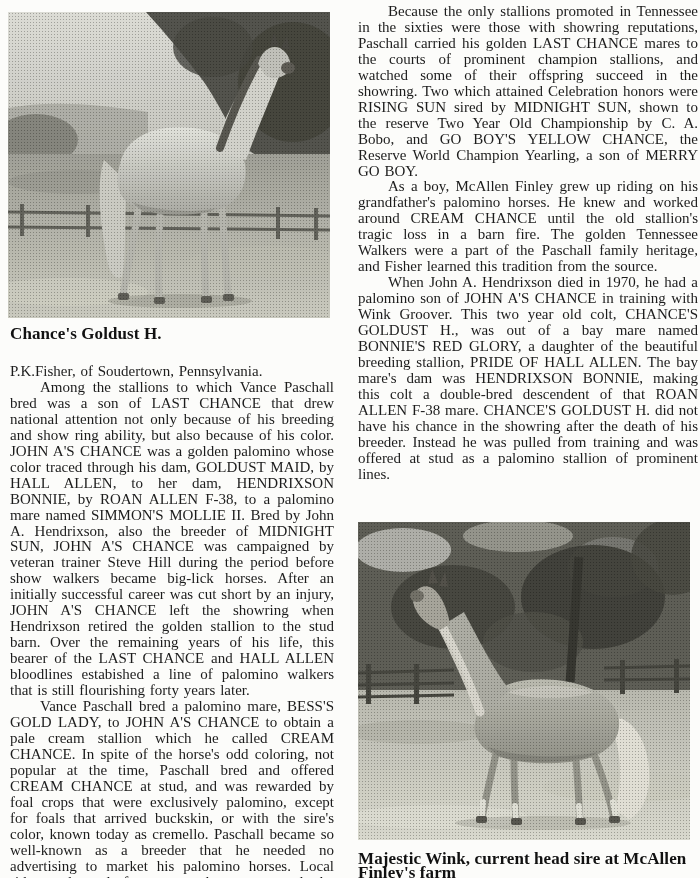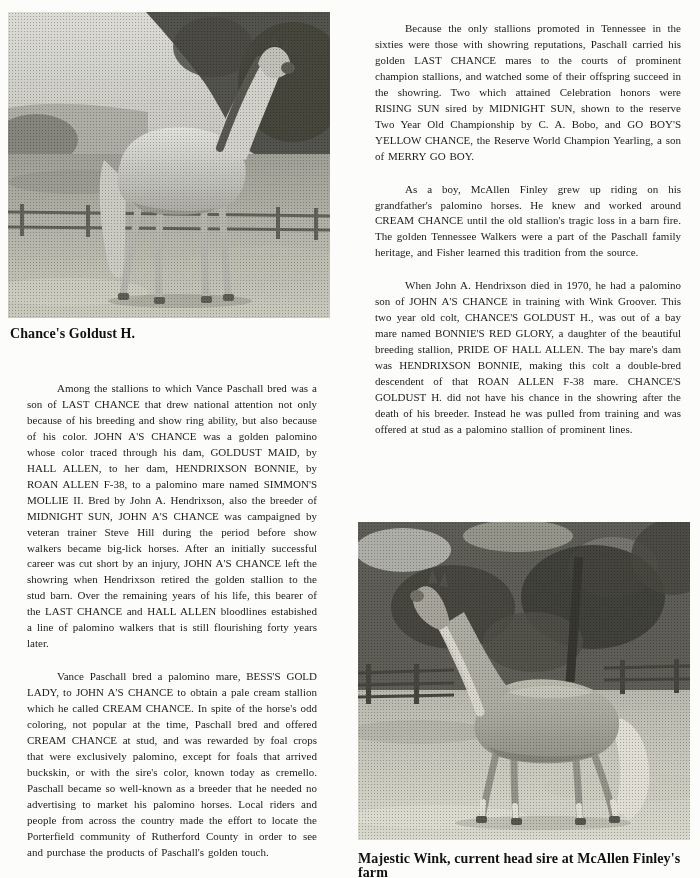--- a/index.html
+++ b/index.html
@@ -5,37 +5,37 @@
   html,body{margin:0;padding:0;background:#e8e8e4;}
   .page{
     position:relative;width:700px;height:878px;margin:0 auto;
     background:#fcfcfa;color:#1c1c1c;overflow:hidden;
     font-family:"Liberation Serif","DejaVu Serif",serif;
   }
   .col{position:absolute;}
   .col-left{left:10px;top:364px;width:324px;}
   .col-right{left:358px;top:4px;width:340px;}
   p.body-par{
-    margin:17px;font-size:11px;line-height:15.95px;text-align:justify;
+    margin:0;font-size:15px;line-height:15.95px;text-align:justify;
     word-spacing:1px;
   }
   p.body-par.indent{text-indent:30px;}
   .photo{
     position:absolute;margin:0;padding:0;background:#b9b9b2;overflow:hidden;
   }
   .photo svg{display:block;}
   .photo::after{ 
     content:"";position:absolute;inset:0;pointer-events:none;
     background-image:radial-gradient(rgba(30,30,28,0.30) 0.8px, rgba(255,255,255,0.05) 1px);
     background-size:3px 3px;
   }
   .photo-left{left:8px;top:12px;width:322px;height:306px;}
   .photo-right{left:358px;top:522px;width:332px;height:318px;}
   .caption{
-    position:absolute;font-weight:bold;font-size:14px;line-height:14px;
+    position:absolute;font-weight:bold;font-size:17px;line-height:14px;
     letter-spacing:.1px;color:#111;
   }
   .caption-left{left:10px;top:327px;width:324px;}
   .caption-right{left:358px;top:852px;width:340px;}
 </style>
 </head>
 <body>
 
 <div class="page">
 
@@ -95,20 +95,21 @@
       <path d="M251,48 C237,72 224,102 212,136" stroke="#504f48" stroke-width="8" fill="none" stroke-linecap="round"></path>
       <path d="M250,52 C253,40 262,32 272,36 C281,41 285,52 280,60 C274,67 263,68 257,63 Z" fill="#bdbdb5"></path>
       <ellipse cx="280" cy="56" rx="7" ry="6" fill="#55534c"></ellipse>
       <path d="M262,34 L266,21 L271,34 Z" fill="#3f3e38"></path>
       <path d="M273,36 L279,24 L282,38 Z" fill="#3f3e38"></path>
     </svg>
   </figure>
   <figcaption class="caption caption-left">Chance's Goldust H.</figcaption>
 
   <div class="col col-left">
+    <p class="body-par">P.K.Fisher, of Soudertown, Pennsylvania.</p>
     <p class="body-par indent">Among the stallions to which Vance Paschall bred was a son of LAST CHANCE that drew national attention not only because of his breeding and show ring ability, but also because of his color. JOHN A'S CHANCE was a golden palomino whose color traced through his dam, GOLDUST MAID, by HALL ALLEN, to her dam, HENDRIXSON BONNIE, by ROAN ALLEN F-38, to a palomino mare named SIMMON'S MOLLIE II. Bred by John A. Hendrixson, also the breeder of MIDNIGHT SUN, JOHN A'S CHANCE was campaigned by veteran trainer Steve Hill during the period before show walkers became big-lick horses. After an initially successful career was cut short by an injury, JOHN A'S CHANCE left the showring when Hendrixson retired the golden stallion to the stud barn. Over the remaining years of his life, this bearer of the LAST CHANCE and HALL ALLEN bloodlines estabished a line of palomino walkers that is still flourishing forty years later.</p>
     <p class="body-par indent">Vance Paschall bred a palomino mare, BESS'S GOLD LADY, to JOHN A'S CHANCE to obtain a pale cream stallion which he called CREAM CHANCE. In spite of the horse's odd coloring, not popular at the time, Paschall bred and offered CREAM CHANCE at stud, and was rewarded by foal crops that were exclusively palomino, except for foals that arrived buckskin, or with the sire's color, known today as cremello. Paschall became so well-known as a breeder that he needed no advertising to market his palomino horses. Local riders and people from across the country made the effort to locate the Porterfield community of Rutherford County in order to see and purchase the products of Paschall's golden touch.</p>
   </div>
 
   <div class="col col-right">
     <p class="body-par indent">Because the only stallions promoted in Tennessee in the sixties were those with showring reputations, Paschall carried his golden LAST CHANCE mares to the courts of prominent champion stallions, and watched some of their offspring succeed in the showring. Two which attained Celebration honors were RISING SUN sired by MIDNIGHT SUN, shown to the reserve Two Year Old Championship by C. A. Bobo, and GO BOY'S YELLOW CHANCE, the Reserve World Champion Yearling, a son of MERRY GO BOY.</p>
     <p class="body-par indent">As a boy, McAllen Finley grew up riding on his grandfather's palomino horses. He knew and worked around CREAM CHANCE until the old stallion's tragic loss in a barn fire. The golden Tennessee Walkers were a part of the Paschall family heritage, and Fisher learned this tradition from the source.</p>
     <p class="body-par indent">When John A. Hendrixson died in 1970, he had a palomino son of JOHN A'S CHANCE in training with Wink Groover. This two year old colt, CHANCE'S GOLDUST H., was out of a bay mare named BONNIE'S RED GLORY, a daughter of the beautiful breeding stallion, PRIDE OF HALL ALLEN. The bay mare's dam was HENDRIXSON BONNIE, making this colt a double-bred descendent of that ROAN ALLEN F-38 mare. CHANCE'S GOLDUST H. did not have his chance in the showring after the death of his breeder. Instead he was pulled from training and was offered at stud as a palomino stallion of prominent lines.</p>
   </div>
 

